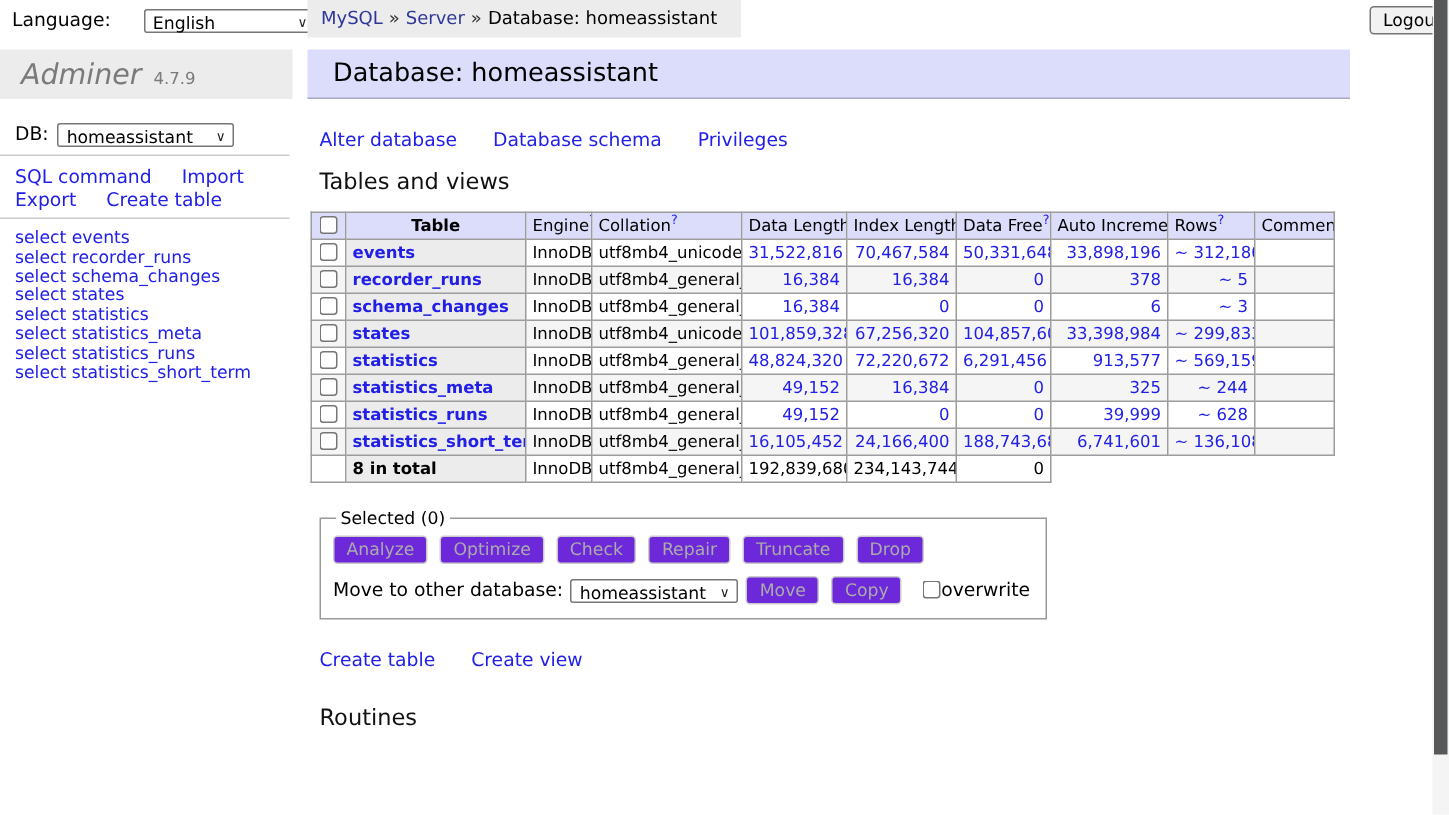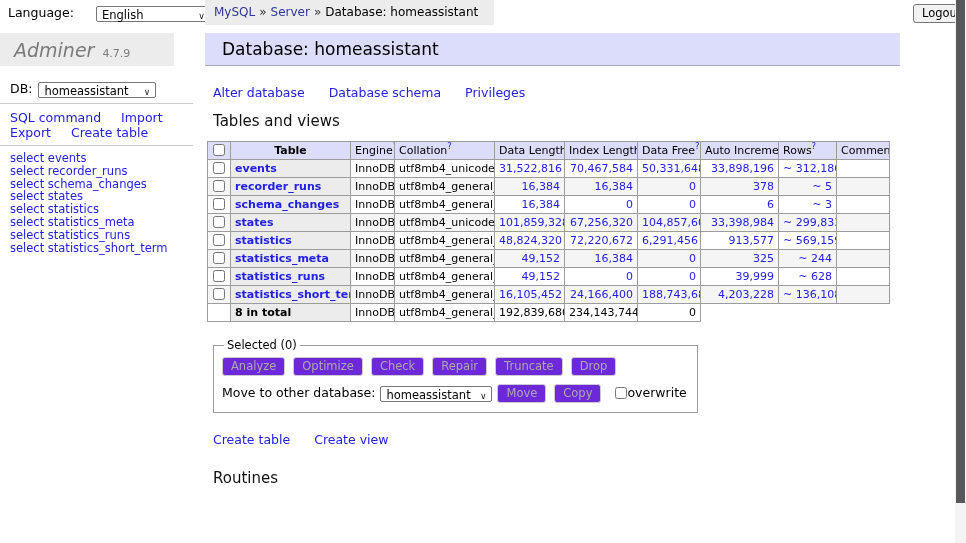--- a/index.html
+++ b/index.html
@@ -21,21 +21,21 @@
          vertical-align:middle; cursor:default; }
   .sel::after { content:"\2228"; position:absolute; right:5px; top:1px; font-size:9px; color:#222; }
   .btn { display:inline-block; font-family:inherit; font-size:11.5px; color:#000; background:#f2f2f2;
          border:1px solid #757575; border-radius:3px; padding:1px 8px 2px; line-height:14px; cursor:pointer; }
   .btn.disabled { color:#ababab; border-color:#cccccc; background:#6d28d9; }
   input[type=text] { border:1px solid #767676; border-radius:2px; height:18px; font-size:11.5px; padding:0 4px;
                      font-family:inherit; }
   input[type=checkbox] { width:12px; height:12px; vertical-align:-2px; }
 
   
-  .logo-bar { position:absolute; left:0; top:33px; width:174px; height:33px; background:#ececec; padding:6px 0 0 14px; }
+  .logo-bar { position:absolute; left:0; top:33px; width:195px; height:33px; background:#ececec; padding:6px 0 0 14px; }
   .logo-bar .app { font-style:italic; font-size:19px; color:#7a7a7a; }
   .logo-bar .ver { font-size:11px; color:#7a7a7a; margin-left:4px; }
   .db-row { position:absolute; left:10px; top:81px; }
   .db-row label { margin-right:6px; }
   .side-rule { position:absolute; left:0; width:193px; border-top:1px solid #ccc; }
   .side-links { position:absolute; left:10px; top:110px; width:180px; line-height:15px; }
   .side-links a { margin-right:16px; white-space:nowrap; }
   .table-list { position:absolute; left:10px; top:152px; font-size:11.5px; line-height:12.8px; }
   .table-list a { display:block; }
 
@@ -248,21 +248,21 @@
         <td></td>
       </tr>
       <tr>
         <td class="chk"><input type="checkbox" style=""></td>
         <th><a>statistics_short_term</a></th>
         <td>InnoDB</td>
         <td>utf8mb4_general_ci</td>
         <td class="num"><a>16,105,452</a></td>
         <td class="num"><a>24,166,400</a></td>
         <td class="num"><a>188,743,680</a></td>
-        <td class="num"><a>4,203,228</a></td>
+        <td class="num"><a>6,741,601</a></td>
         <td class="num"><a>~ 136,108</a></td>
         <td></td>
       </tr>
       <tr class="total">
         <td class="chk"></td>
         <th>8 in total</th>
         <td>InnoDB</td>
         <td>utf8mb4_general_ci</td>
         <td class="num">192,839,680</td>
         <td class="num">234,143,744</td>

